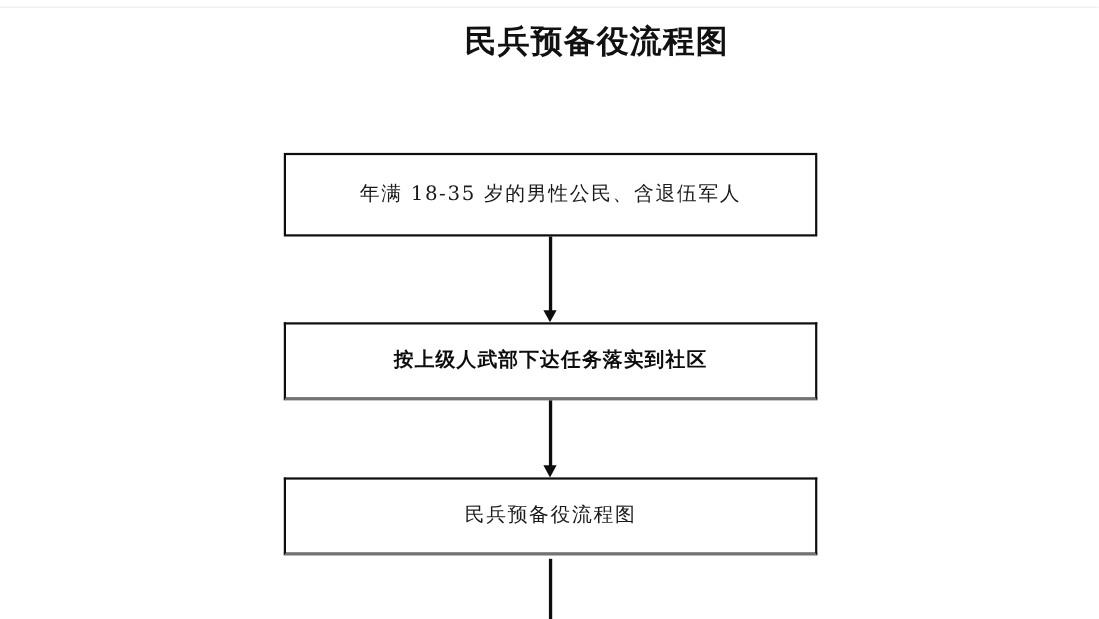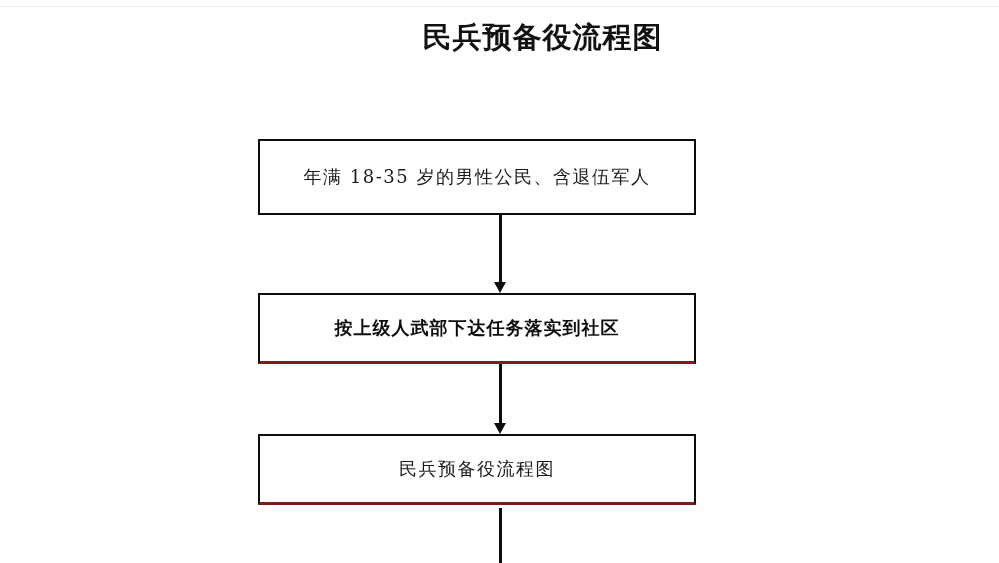--- a/index.html
+++ b/index.html
@@ -42,33 +42,33 @@
     letter-spacing: 1px;
     color: #111111;
     white-space: nowrap;
     padding-left: 43px;
   }
 
   
   .flow-box {
     position: absolute;
     left: 258px;
-    width: 438px;
+    width: 485px;
     box-sizing: border-box;
     background: #ffffff;
     border-top: 2px solid #0d0d0d;
     border-left: 2px solid #0d0d0d;
     border-right: 2px solid #0d0d0d;
     border-bottom: 2px solid #0d0d0d;
     display: flex;
     align-items: center;
     justify-content: center;
   }
   .flow-box.soft-bottom {
-    border-bottom: 3px solid #7f1d1d;
+    border-bottom: 3px solid #737373;
   }
 
   .box-label {
     font-family: "DejaVu Serif", "Liberation Serif", serif;
     font-size: 18px;
     line-height: 26px;
     color: #1a1a1a;
     letter-spacing: 1.5px;
     white-space: nowrap;
     text-align: center;

